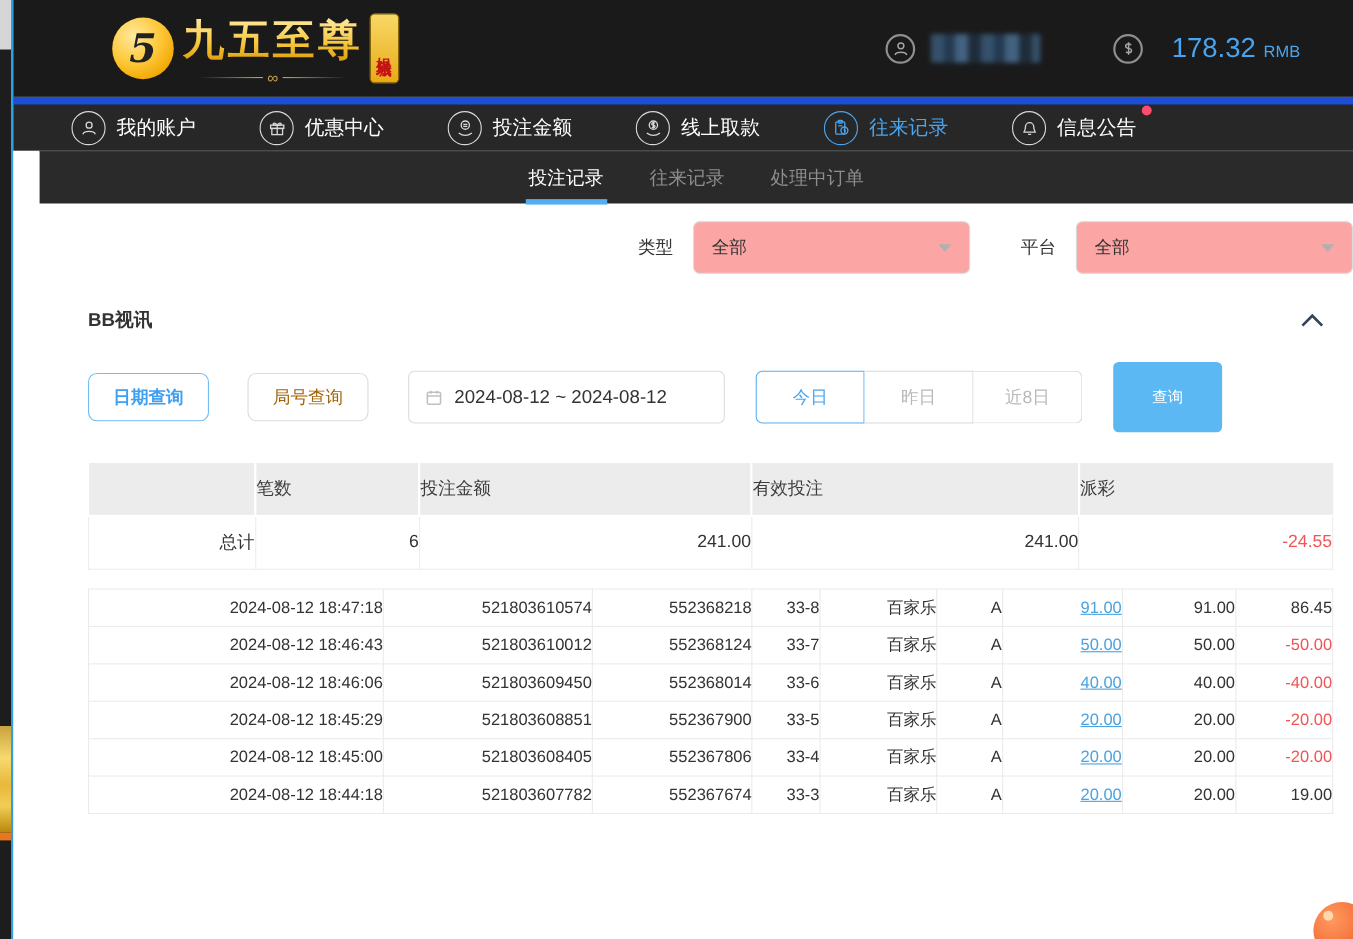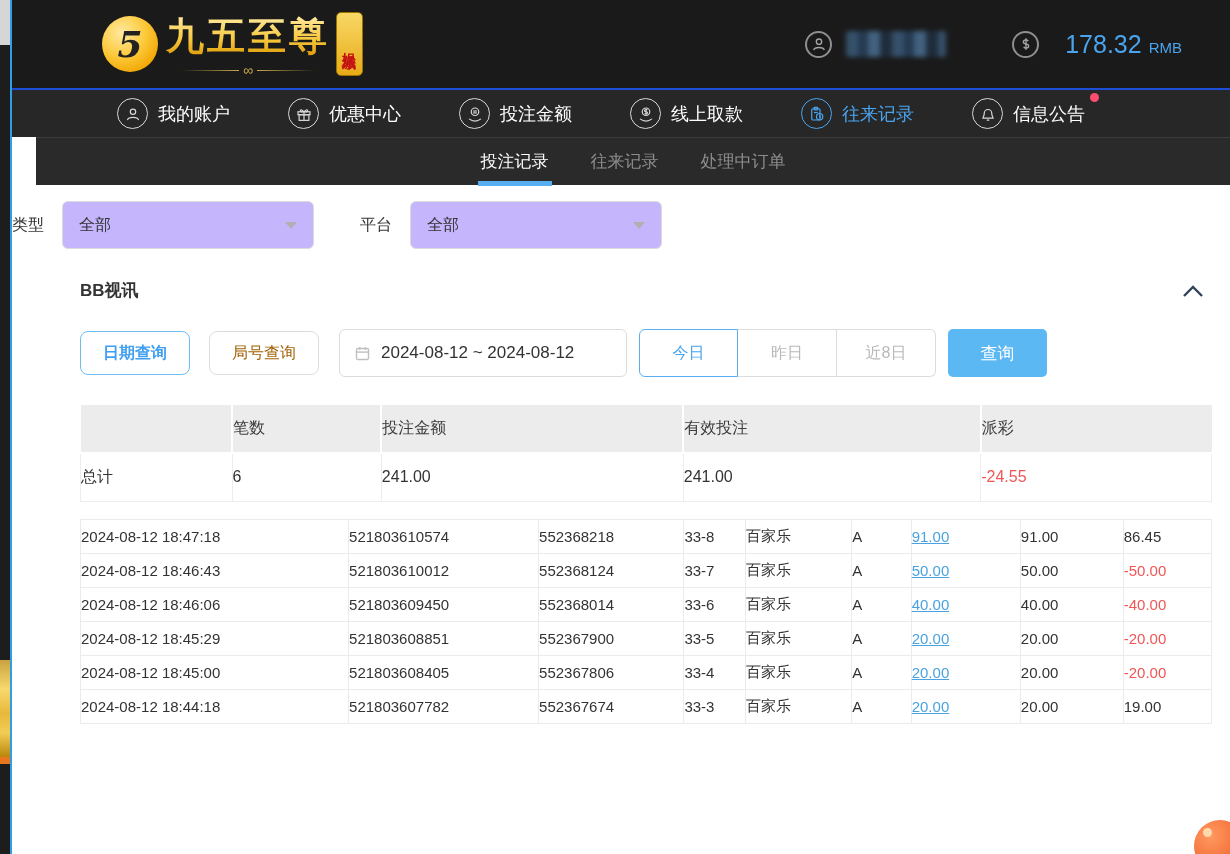--- a/index.html
+++ b/index.html
@@ -45,22 +45,22 @@
   .username-blur { width:100px; height:26px; margin-right:52px; border-radius:2px;
     background:
       repeating-linear-gradient(90deg,#3a5a78 0 12px,#27405c 12px 22px,#4a6f92 22px 34px,#203040 34px 46px),
       #2c4660;
     filter:blur(2.5px); opacity:.85; }
   .balance { display:flex; align-items:baseline; gap:7px; margin-left:12px; }
   .balance .amt { color:#4aa4ee; font-size:25px; }
   .balance .cur { color:#4aa4ee; font-size:15px; }
 
   
-  .nav-bar { height:49px; background:#272727; border-top:2px solid #1d4ed8;
-    display:flex; align-items:center; padding-left:105px; gap:58px; }
+  .nav-bar { height:49px; background:#272727; border-top:7px solid #1d4ed8;
+    display:flex; align-items:center; padding-left:53px; gap:58px; }
   .nav-item { display:flex; align-items:center; gap:10px; color:#fff; font-size:18px;
     cursor:pointer; position:relative; }
   .nav-ic { width:31px; height:31px; border-radius:50%; border:1.5px solid #d8d8d8;
     display:flex; align-items:center; justify-content:center; }
   .nav-ic svg { stroke:#d8d8d8; fill:none; stroke-width:1.6; }
   .nav-item.active { color:#4aa4ee; }
   .nav-item.active .nav-ic { border-color:#4aa4ee; }
   .nav-item.active .nav-ic svg { stroke:#4aa4ee; }
   .nav-dot { position:absolute; right:-14px; top:-5px; width:9px; height:9px; border-radius:50%;
     background:#fb4d6d; }
@@ -68,68 +68,68 @@
   
   .tab-bar { height:48px; background:#2a2a2a; border-top:1px solid #3c3c3c;
     display:flex; align-items:center; justify-content:center; gap:38px;margin-left:24px; }
   .tab { color:#8d8d8d; font-size:17px; height:48px; display:flex; align-items:center;
     position:relative; cursor:pointer; padding:0 2px; }
   .tab.active { color:#fff; }
   .tab.active::after { content:""; position:absolute; left:50%; transform:translateX(-50%);
     bottom:0; width:74px; height:5px; background:#54aef0; }
 
   
-  .filter-row { margin-top:16px; display:flex; justify-content:flex-start; align-items:center; gap:46px; }
+  .filter-row { margin-top:16px; display:flex; justify-content:flex-end; align-items:center; gap:46px; }
   .filter-group { display:flex; align-items:center; gap:18px; }
   .filter-label { font-size:16px; color:#333; }
   .dropdown { width:252px; height:48px; border:1px solid #dcdcdc; border-radius:6px;
     display:flex; align-items:center; padding:0 16px; font-size:16px; color:#333;
-    cursor:pointer; background:#c4b5fd; }
+    cursor:pointer; background:#fca5a5; }
   .dropdown .caret { margin-left:auto; width:0; height:0; border-left:6px solid transparent;
     border-right:6px solid transparent; border-top:7px solid #b0b0b0; }
 
   .padded { padding:0 18px 0 68px; }
 
   
   .section-head { margin-top:30px; display:flex; align-items:center; }
   .section-title { font-size:17px; font-weight:bold; color:#333; }
   .collapse-btn { margin-left:auto; cursor:pointer; display:flex; align-items:center; margin-right:8px; }
 
   
-  .query-row { margin-top:27px; display:flex; align-items:center; }
+  .query-row { margin-top:27px; display:flex; align-items:center;gap:16px; }
   .btn-outline { height:44px; border-radius:8px; border:1px solid #dcdcdc; background:#fff;
     color:#a16207; font-size:16px; padding:0 22px; cursor:pointer; }
   .btn-outline.blue { border-color:#70bdf3; color:#3f9ff0; font-weight:bold; }
   .btn-round2 { margin-left:19px; }
   .date-input { margin-left:20px; width:288px; height:48px; border:1px solid #dcdcdc; border-radius:6px;
     display:flex; align-items:center; padding:0 14px; gap:10px; font-size:17px; color:#333; cursor:pointer; }
   .quick-group { margin-left:12px; display:flex; height:48px; }
   .quick-btn { width:99px; height:48px; border:1px solid #dcdcdc; background:#fff; color:#b9b9b9;
     font-size:16px; display:flex; align-items:center; justify-content:center; cursor:pointer;
     border-left-width:0; }
   .quick-btn:first-child { border-left-width:1px; border-radius:6px 0 0 6px; }
   .quick-btn:last-child { border-radius:0 6px 6px 0; }
   .quick-btn.active { border:1px solid #5aaef0; color:#4aa4ee; }
-  .btn-search { margin-left:12px; width:99px; height:48px; background:#5cb8f3; border:none;
-    border-radius:5px; color:#fff; font-size:17px; cursor:pointer; }
+  .btn-search { margin-left:12px; width:99px; height:64px; background:#5cb8f3; border:none;
+    border-radius:5px; color:#fff; font-size:14px; cursor:pointer; }
 
   
   .summary { margin-top:28px; width:100%; border-collapse:collapse; table-layout:fixed; }
   .summary th { background:#ececec; height:48px; font-size:16px; color:#3c3c3c; font-weight:normal;
     border-right:2px solid #fff; border-bottom:2px solid #fff; text-align:left; }
   .summary th:last-child { border-right:none; }
-  .summary td { height:48px; background:#fff; text-align:left; font-size:16px; color:#333;
+  .summary td { height:48px; background:#fff; text-align:right; font-size:16px; color:#333;
     border:1px solid #ededed; }
 
   
   .dtable { margin-top:17px; width:100%; border-collapse:collapse; table-layout:fixed; }
   .dtable th { background:#b2b2b2; color:#fff; font-size:14px; font-weight:bold; height:44px;
     border-right:2px solid #fff; text-align:center; }
   .dtable th:last-child { border-right:none; }
-  .dtable td { height:34px; font-size:15px; color:#333; text-align:left;
+  .dtable td { height:34px; font-size:15px; color:#333; text-align:right;
     border:1px solid #ebebeb; background:#fff; }
   .link { color:#4aa3e0; text-decoration:underline; cursor:pointer; }
   .neg { color:#f25555 !important; }
 
   
   .float-circle { position:absolute; right:-16px; bottom:-18px; width:52px; height:52px;
     border-radius:50%; z-index:7; cursor:pointer;
     background:radial-gradient(circle at 32% 30%, #ff9a60 0%, #f4703a 55%, #e8501e 100%); }
   .float-circle::before { content:""; position:absolute; left:9px; top:8px; width:9px; height:9px;
     border-radius:50%; background:#ffd9ad; }

